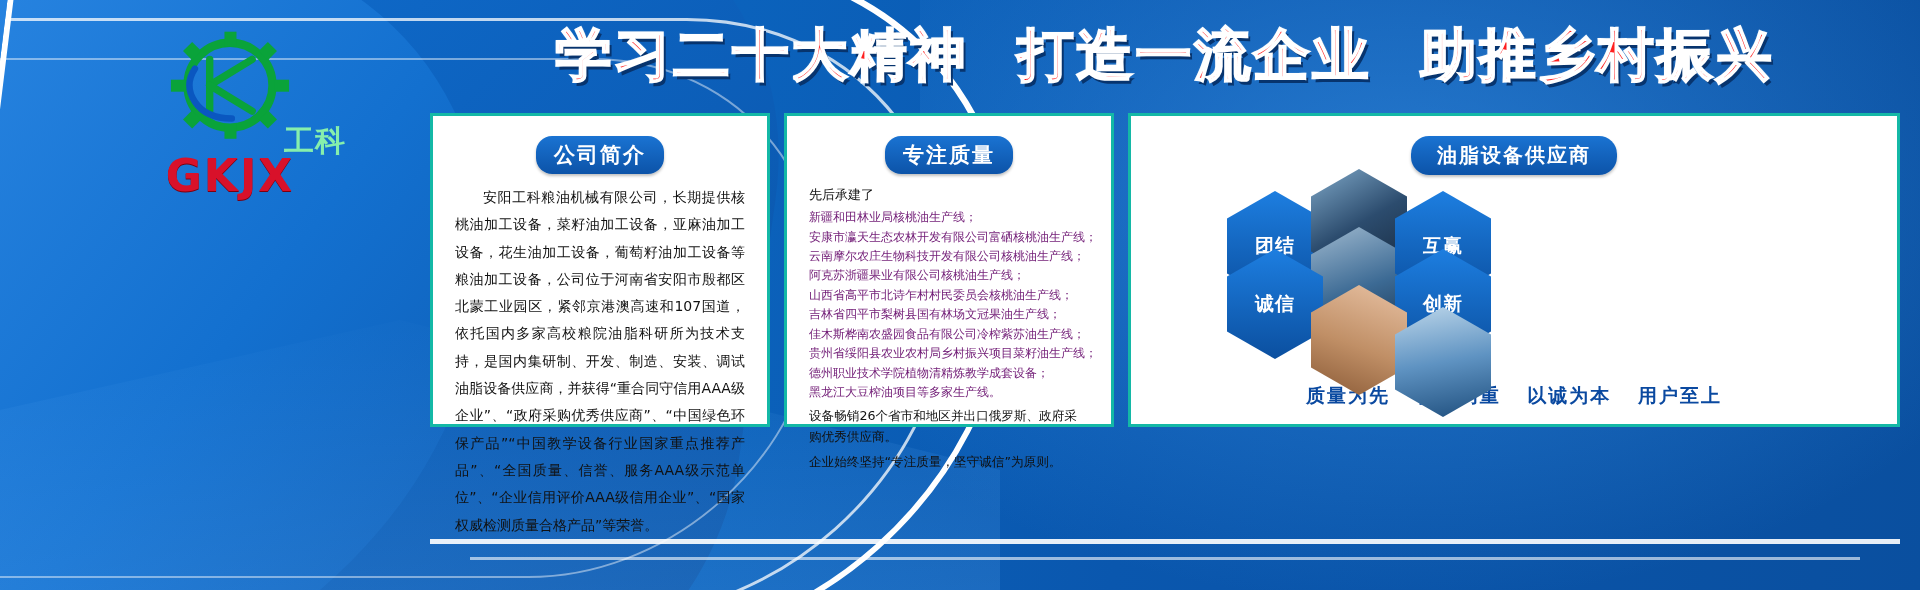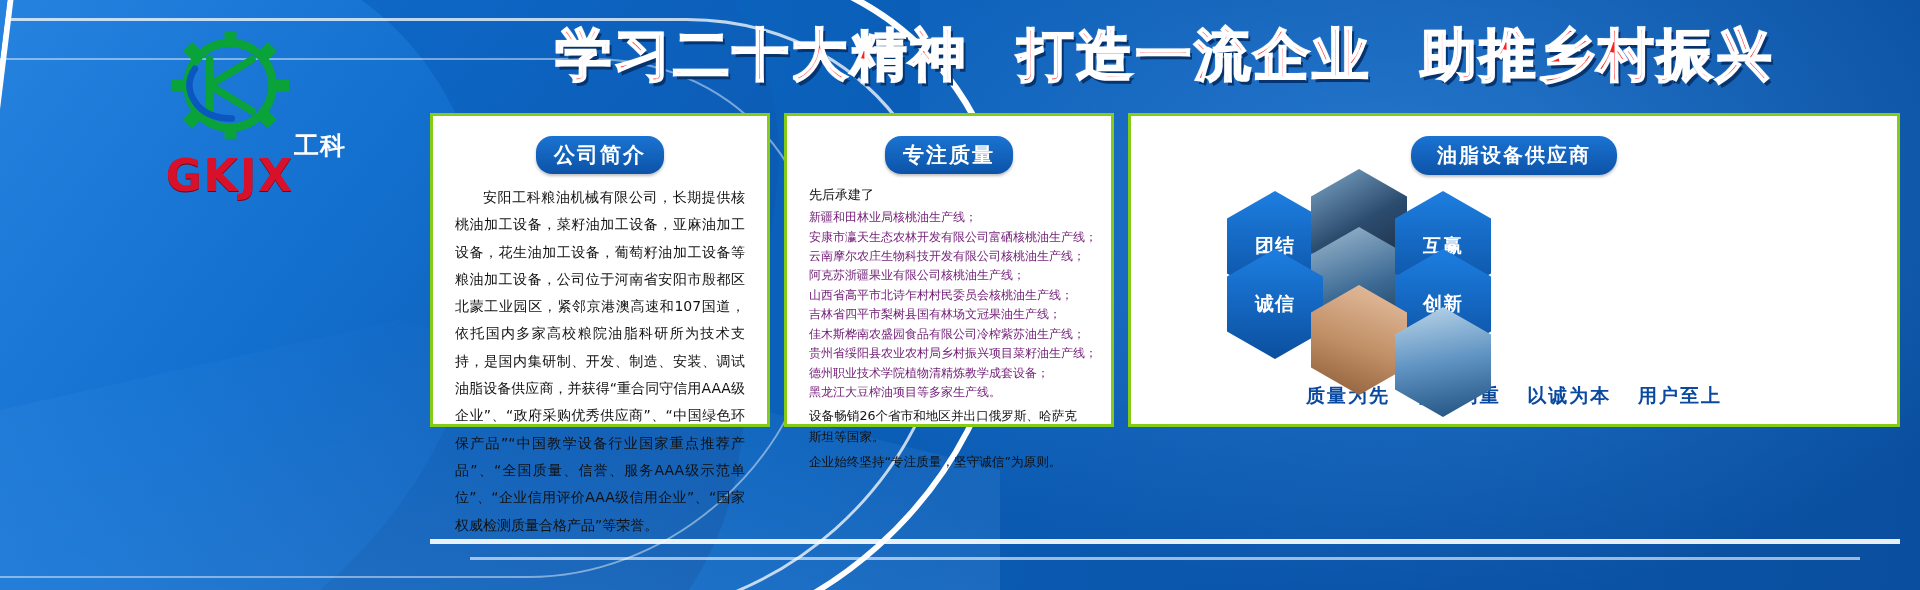--- a/index.html
+++ b/index.html
@@ -60,21 +60,21 @@
     box-sizing:border-box;
   }
   
   .logo{
     position:absolute;left:120px;top:28px;width:220px;height:180px;
     text-align:center;
   }
   .logo svg{display:block;margin:0 auto;}
   .logo-cn{
     position:absolute;right:-6px;bottom:46px;
-    color:#ffffff;font-size:25px;font-weight:bold;letter-spacing:1px;
+    color:#86efac;font-size:30px;font-weight:bold;letter-spacing:1px;
     font-family:"DejaVu Sans","Liberation Sans",sans-serif;
   }
   .logo-text{
     margin-top:2px;color:#d8112a;font-size:44px;font-weight:bold;
     letter-spacing:2px;font-family:"DejaVu Sans","Liberation Sans",sans-serif;
     text-shadow:0 1px 0 #7a0010;
   }
   
   .headline{
     position:absolute;left:430px;top:18px;width:1470px;
@@ -87,21 +87,21 @@
     white-space:nowrap;
   }
   .headline span{margin:0 16px;}
   
   .panels{
     position:absolute;left:430px;top:113px;width:1470px;height:314px;
     display:flex;gap:14px;
   }
   .panel{
     background:#ffffff;
-    border:3px solid #84cc16;
+    border:3px solid #14b8a6;
     box-sizing:border-box;
     position:relative;
     padding:14px 22px 10px 22px;
   }
   .panel.p1{width:340px;}
   .panel.p2{width:330px;}
   .panel.p3{width:auto;flex:1;}
   .panel-title{
     margin:6px auto 10px auto;
     background:linear-gradient(180deg,#1a73d2 0%,#0c53a8 100%);
@@ -225,21 +225,21 @@
       <li>安康市瀛天生态农林开发有限公司富硒核桃油生产线；</li>
       <li>云南摩尔农庄生物科技开发有限公司核桃油生产线；</li>
       <li>阿克苏浙疆果业有限公司核桃油生产线；</li>
       <li>山西省高平市北诗乍村村民委员会核桃油生产线；</li>
       <li>吉林省四平市梨树县国有林场文冠果油生产线；</li>
       <li>佳木斯桦南农盛园食品有限公司冷榨紫苏油生产线；</li>
       <li>贵州省绥阳县农业农村局乡村振兴项目菜籽油生产线；</li>
       <li>德州职业技术学院植物清精炼教学成套设备；</li>
       <li>黑龙江大豆榨油项目等多家生产线。</li>
     </ul>
-    <div class="perf-foot">设备畅销26个省市和地区并出口俄罗斯、哈萨克斯坦等国家。</div>
+    <div class="perf-foot">设备畅销26个省市和地区并出口俄罗斯、政府采购优秀供应商。</div>
     <div class="perf-foot">企业始终坚持“专注质量，坚守诚信”为原则。</div>
   </div>
 
   <div class="panel p3">
     <div class="panel-title wide">油脂设备供应商</div>
 
     <div class="hex-wrap">
       <div class="hex blue" style="left:74px;top:6px;">团结</div>
       <div class="hex photo1" style="left:158px;top:-16px;"></div>
       <div class="hex photo2" style="left:158px;top:42px;"></div>

